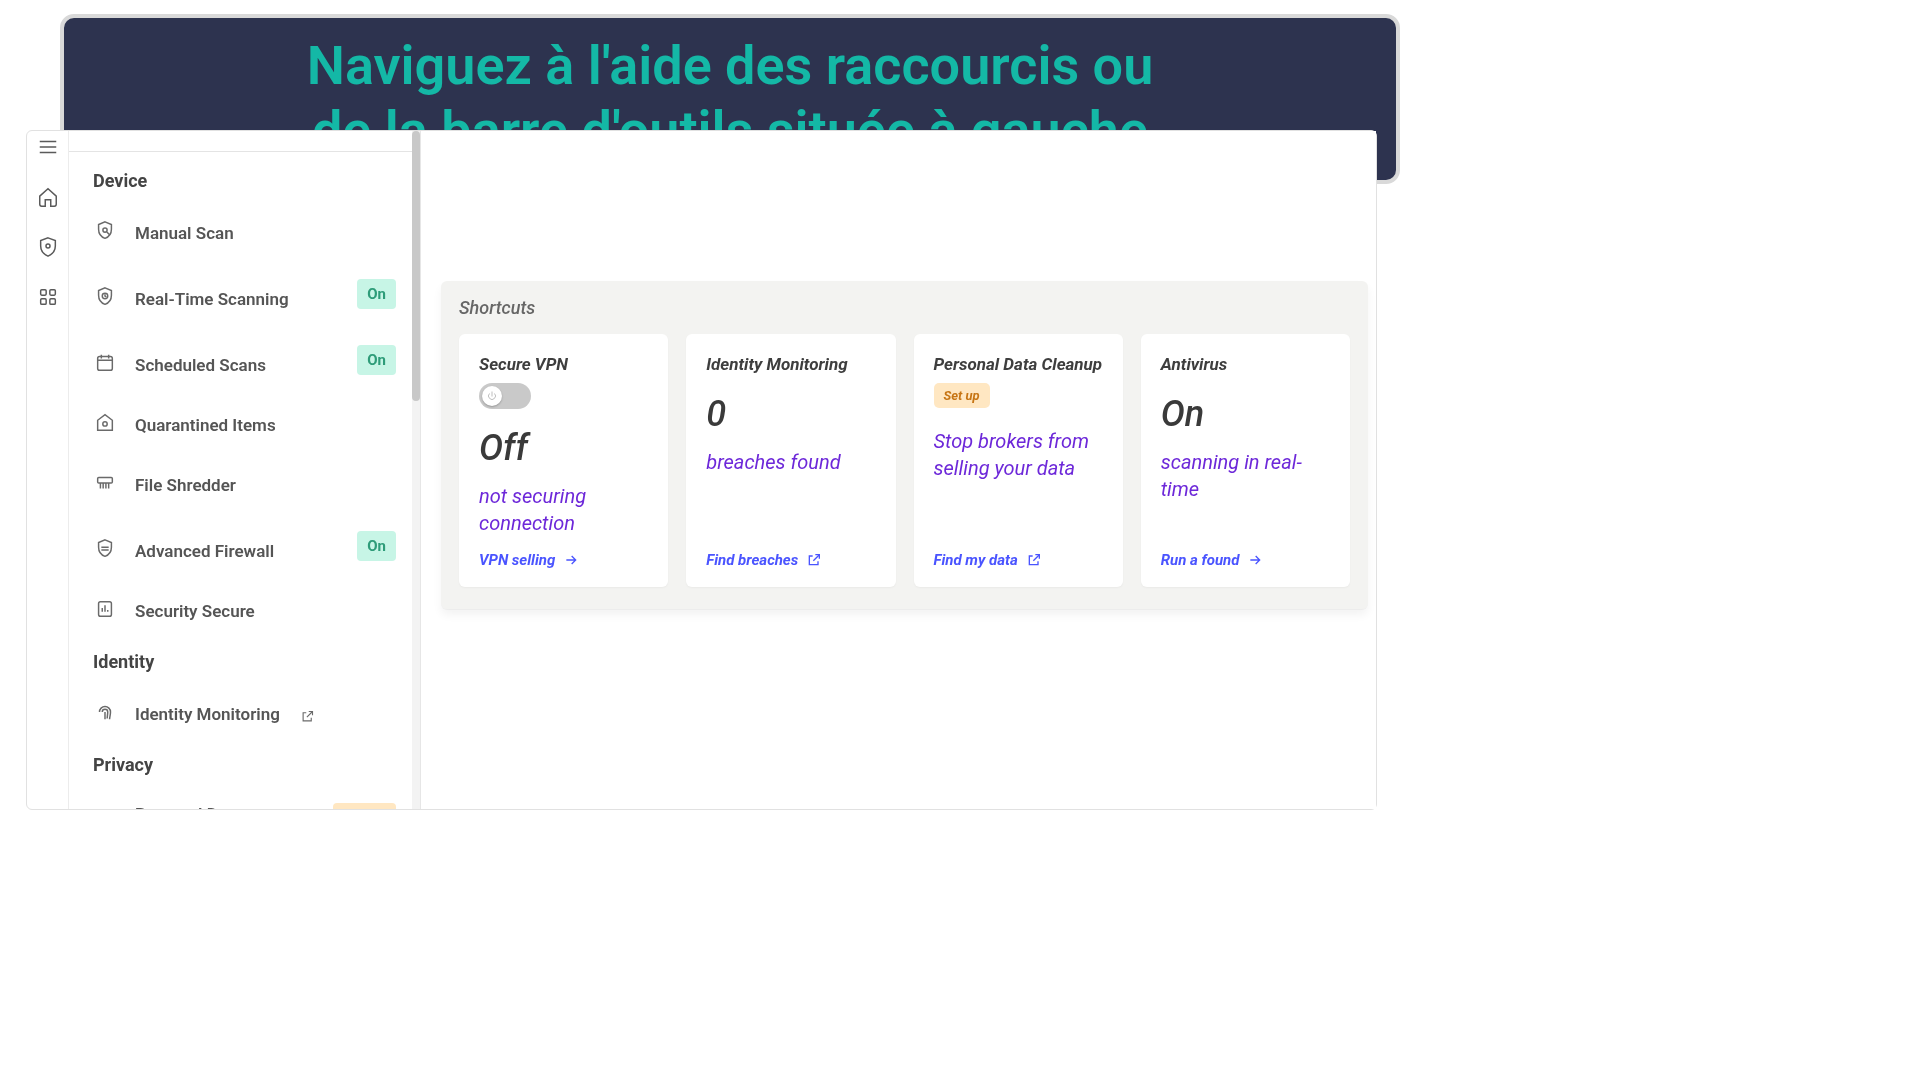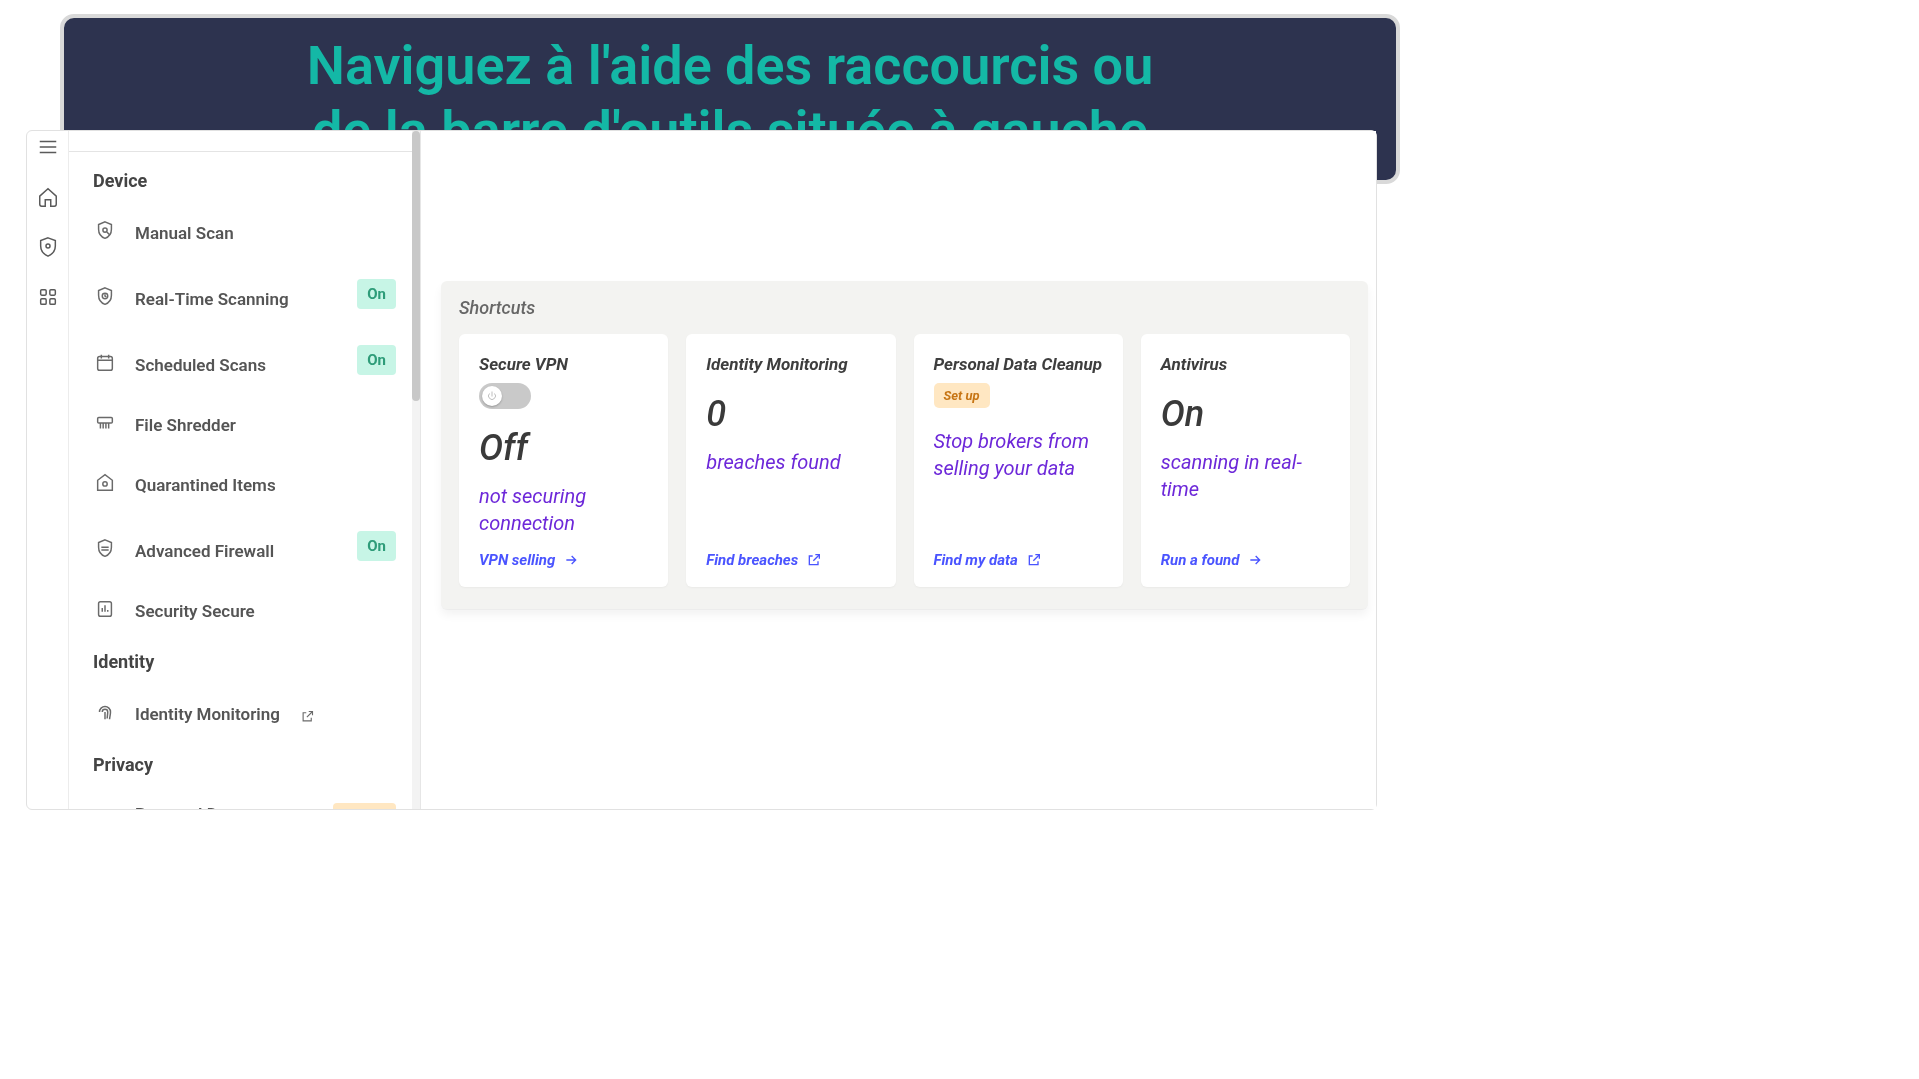--- a/index.html
+++ b/index.html
@@ -171,35 +171,35 @@
             <path d="M4 9h16M8 3v4M16 3v4"></path>
           </svg>
       </span>
       <span>Scheduled Scans</span>
       <span class="nav-right badge-on">On</span>
     </div>
 
     <div class="nav-item">
       <span class="ni">
         <svg viewBox="0 0 24 24">
+            <path d="M4 20V9l8-6 8 6v11z"></path>
+            <circle cx="12" cy="13" r="2.4"></circle>
+          </svg>
+      </span>
+      <span>Quarantined Items</span>
+    </div>
+
+    <div class="nav-item">
+      <span class="ni">
+        <svg viewBox="0 0 24 24">
             <rect x="4" y="6" width="16" height="6" rx="1.2"></rect>
             <path d="M7 12v6M10 12v6M13 12v6M16 12v6"></path>
           </svg>
       </span>
       <span>File Shredder</span>
-    </div>
-
-    <div class="nav-item">
-      <span class="ni">
-        <svg viewBox="0 0 24 24">
-            <path d="M4 20V9l8-6 8 6v11z"></path>
-            <circle cx="12" cy="13" r="2.4"></circle>
-          </svg>
-      </span>
-      <span>Quarantined Items</span>
     </div>
 
     <div class="nav-item">
       <span class="ni">
         <svg viewBox="0 0 24 24">
             <path d="M12 2l7 3v5c0 5-3 8.5-7 10-4-1.5-7-5-7-10V5z"></path>
             <path d="M8 10h8M8 13h8"></path>
           </svg>
       </span>
       <span>Advanced Firewall</span>

